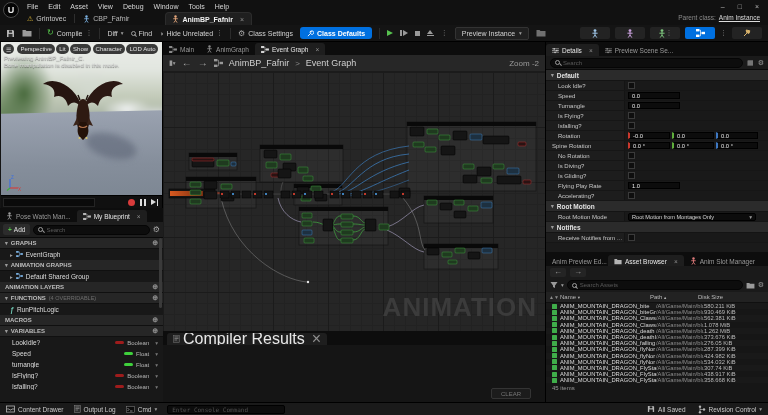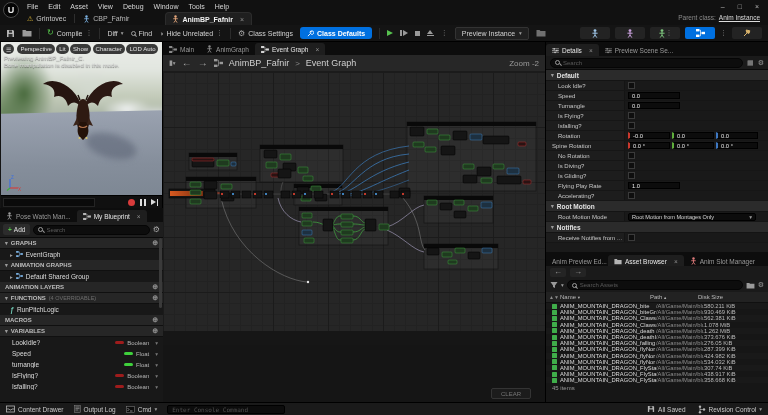--- a/index.html
+++ b/index.html
@@ -671,22 +671,33 @@
               <rect x="189" y="119" width="9" height="7" fill="#141414" stroke="#000" stroke-width=".5"></rect>
               <rect x="200" y="119" width="9" height="7" fill="#141414" stroke="#000" stroke-width=".5"></rect>
               <rect x="201" y="121" width="2" height="2" fill="#c0392b"></rect>
               <rect x="211" y="119" width="9" height="7" fill="#141414" stroke="#000" stroke-width=".5"></rect>
               <rect x="212" y="121" width="2" height="2" fill="#3e7fba"></rect>
               <rect x="227" y="119" width="9" height="7" fill="#141414" stroke="#000" stroke-width=".5"></rect>
               <rect x="238" y="119" width="9" height="7" fill="#141414" stroke="#000" stroke-width=".5"></rect>
               <rect x="239" y="121" width="2" height="2" fill="#c0392b"></rect>
             </g>
         </svg>
-      </div>
-
+        <div class="watermark">ANIMATION</div>
+      </div>
+
+      <div class="comp-tabrow">
+        <div class="ptab active" style="margin-left:4px">
+          <svg width="7" height="8" viewBox="0 0 7 8">
+              <rect x=".5" y=".5" width="6" height="7" fill="#2e2e2e" stroke="#777" stroke-width=".5"></rect>
+              <path d="M1.5 2 H5.5 M1.5 3.5 H5.5 M1.5 5 H4" stroke="#9a9a9a" stroke-width=".6"></path>
+            </svg>
+          <span>Compiler Results</span>
+          <span class="tab-x">×</span>
+        </div>
+      </div>
       <div class="comp-panel">
         <div class="clear-btn">CLEAR</div>
       </div>
     </div>
 
     <div class="right-col">
 
       <div class="ptabs det-tabs">
         <div class="ptab active">
           <svg width="7" height="7" viewBox="0 0 8 8">

